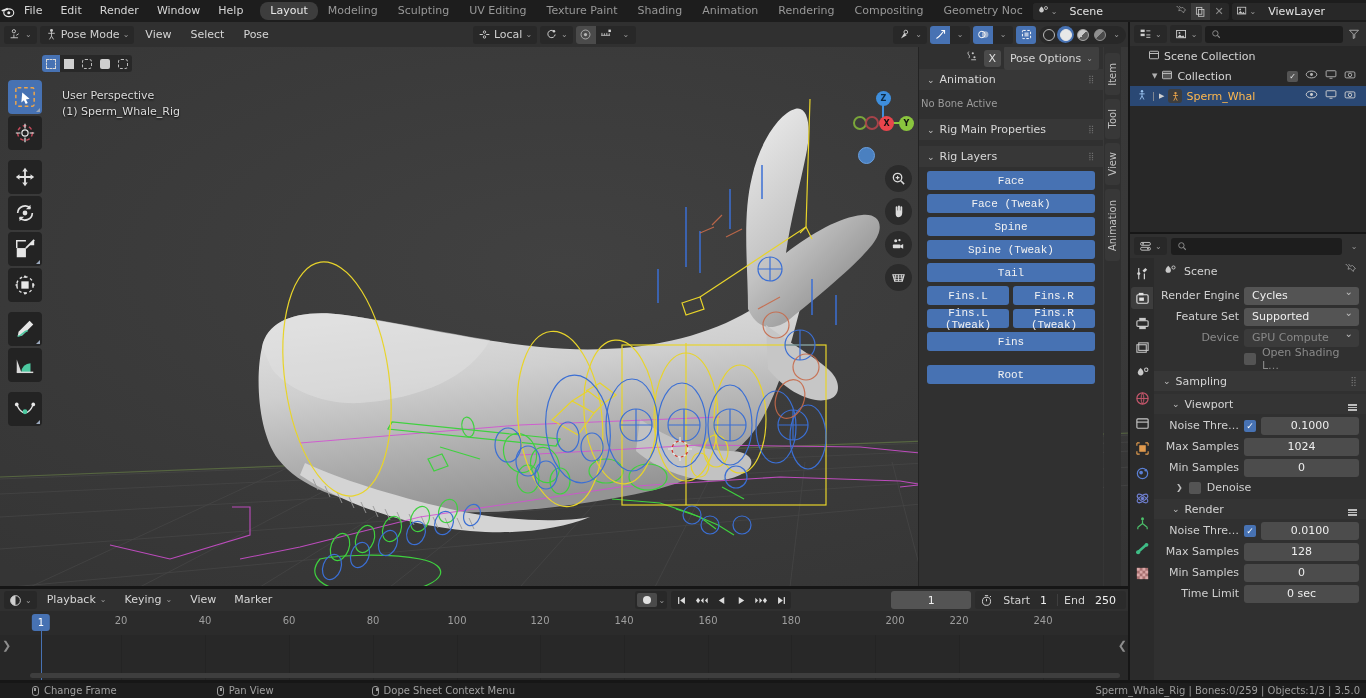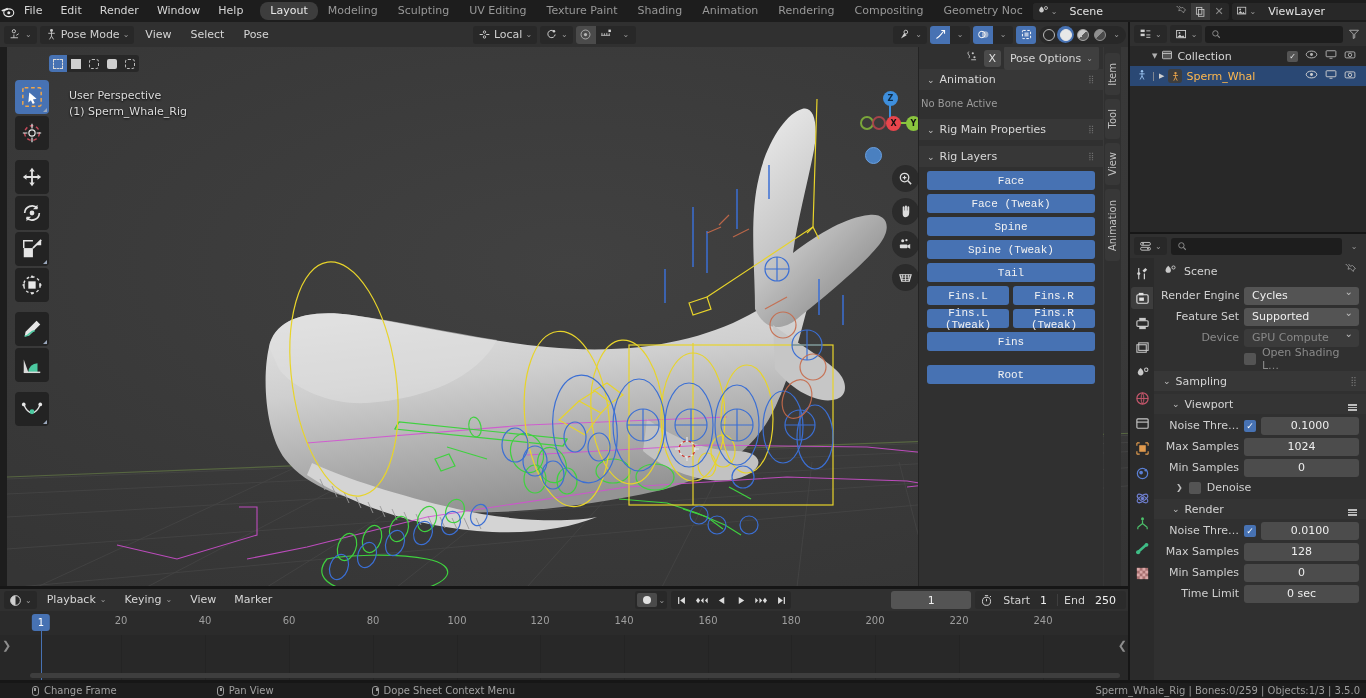--- a/index.html
+++ b/index.html
@@ -66,21 +66,21 @@
   }
   .sph-circ { width:12px; height:12px; border-radius:50%; border:1.3px solid #b9b9b9; }
   .sph-circ.solid { background:#e8e8e8; border-color:#e8e8e8; }
   .sph-circ.mat { background:linear-gradient(135deg,#c9c9c9 0 50%, #5c5c5c 50% 100%); border-color:#a8a8a8;}
   .sph-circ.rend { background:linear-gradient(135deg,#8f8f8f 0 50%, #4a4a4a 50% 100%); border-color:#909090; }
   .sph.on { background:#4772b3; border-radius:50%; }
 
   
   .viewport {
     position:absolute; left:0; top:47px; width:1130px; height:540px;
-    background:#15803d; overflow:hidden;margin-left:7px;
+    background:#15803d; overflow:hidden;
   }
   .vp-canvas { position:absolute; inset:0; }
   .vp-text {
     position:absolute; left:62px; top:41px; color:#dcdcdc; font-size:11px; line-height:16px;
     text-shadow:0 1px 2px #000; pointer-events:none;
   }
   
   .selmode {
     position:absolute; left:42px; top:8px; display:flex; background:#282828; border-radius:3px; overflow:hidden;
   }
@@ -939,21 +939,21 @@
     <div class="tl-tick" style="left:457px">100</div>
     <div class="tl-gridline" style="left:457px"></div>
     <div class="tl-tick" style="left:540px">120</div>
     <div class="tl-gridline" style="left:540px"></div>
     <div class="tl-tick" style="left:624px">140</div>
     <div class="tl-gridline" style="left:624px"></div>
     <div class="tl-tick" style="left:708px">160</div>
     <div class="tl-gridline" style="left:708px"></div>
     <div class="tl-tick" style="left:791px">180</div>
     <div class="tl-gridline" style="left:791px"></div>
-    <div class="tl-tick" style="left:875px">200</div>
+    <div class="tl-tick" style="left:895px">200</div>
     <div class="tl-gridline" style="left:875px"></div>
     <div class="tl-tick" style="left:959px">220</div>
     <div class="tl-gridline" style="left:959px"></div>
     <div class="tl-tick" style="left:1043px">240</div>
     <div class="tl-gridline" style="left:1043px"></div>
 
     <div class="tl-cf-line" style="left:41px"></div>
     <div class="tl-cf" style="left:41px">1</div>
     <div class="tl-scrollbar"></div>
   </div>
@@ -982,20 +982,29 @@
             <path d="M10.2 10.2L14 14" stroke="#8d8d8d" stroke-width="1.7"></path>
           </svg>
       </div>
       <div style="width:16px;display:flex;align-items:center;justify-content:center">
         <svg width="12" height="12" viewBox="0 0 16 16">
             <path d="M2 3h12l-5 5v5l-2 1V8z" fill="none" stroke="#b0b0b0" stroke-width="1.2"></path>
           </svg>
       </div>
     </div>
 
+    <div class="ol-row" style="padding-left:18px">
+      <span>
+        <svg width="12" height="12" viewBox="0 0 16 16">
+            <rect x="2" y="3" width="12" height="10" rx="1" fill="none" stroke="#c9c9c9" stroke-width="1.2"></rect>
+            <path d="M2 6h12" stroke="#c9c9c9" stroke-width="1.2"></path>
+          </svg>
+      </span>
+      <span class="ol-name">Scene Collection</span>
+    </div>
 
     <div class="ol-row" style="padding-left:22px">
       <span style="font-size:7px;color:#b0b0b0">▼</span>
       <span>
         <svg width="12" height="12" viewBox="0 0 16 16">
             <rect x="2" y="3" width="12" height="10" rx="1" fill="#545454" stroke="#c9c9c9" stroke-width="1.1"></rect>
             <path d="M2 6h12" stroke="#c9c9c9" stroke-width="1.1"></path>
           </svg>
       </span>
       <span class="ol-name">Collection</span>

